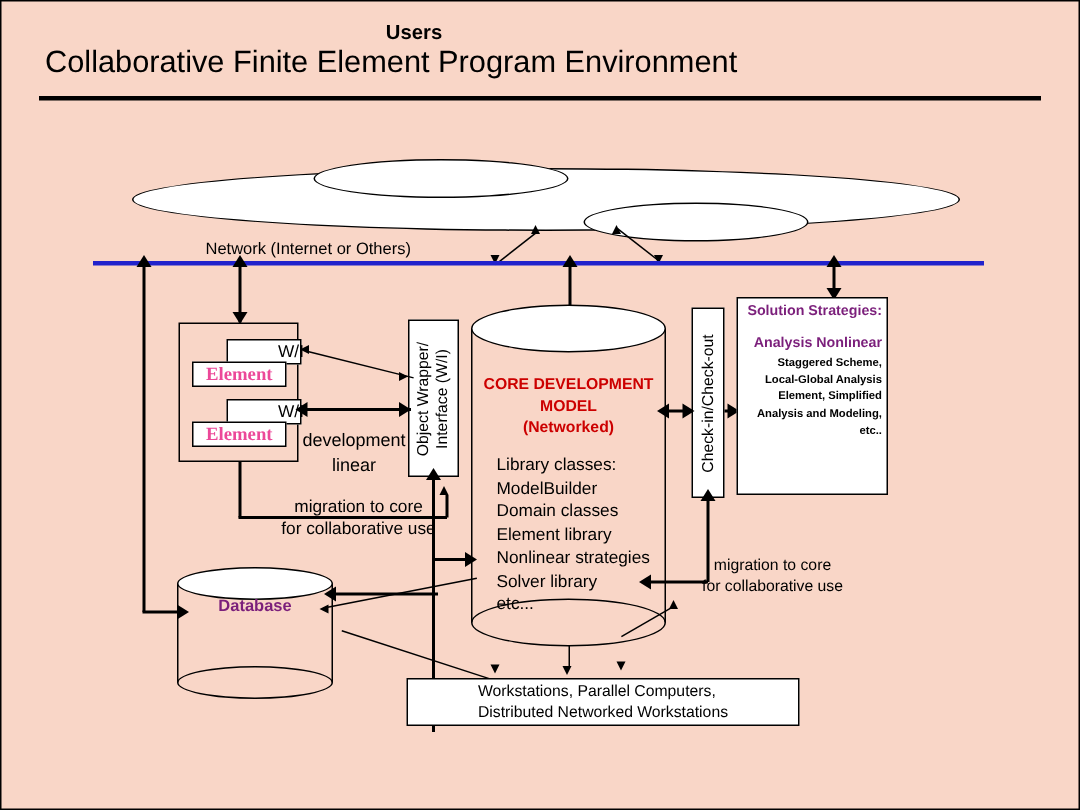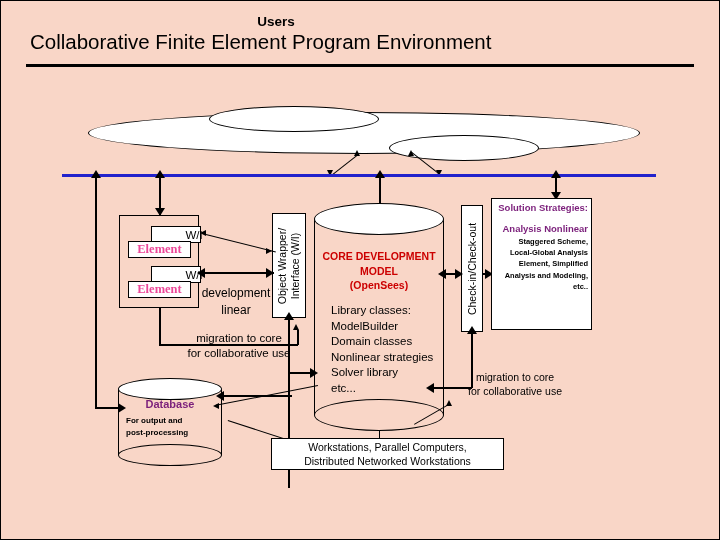--- a/index.html
+++ b/index.html
@@ -419,30 +419,30 @@
     text-align: left;
     font-size: 8px;
     font-weight: bold;
     color: #000;
     line-height: 12px;
   }
   
   #workstations-box {
     position: absolute;
     left: 271px;
-    top: 438px;
-    width: 233px;
+    top: 452px;
+    width: 262px;
     height: 32px;
     background: #ffffff;
     border: 1.4px solid #000;
     box-sizing: border-box;
     display: flex;
     align-items: center;
     justify-content: center;
-    text-align: center;
+    text-align: left;
     font-size: 10.5px;
     color: #000;
     line-height: 14px;
   }
 </style>
 </head>
 <body>
 
 <div id="slide">
 
@@ -456,20 +456,21 @@
 
   <div class="diag" style="left:330px; top:176px; width:34px; transform:rotate(-38deg);"></div>
   <div class="arrow small-up" style="left:354px; top:150px;"></div>
   <div class="arrow small-down" style="left:327px; top:170px;"></div>
 
   <div class="diag" style="left:412px; top:152px; width:34px; transform:rotate(38deg);"></div>
   <div class="arrow small-up" style="left:408px; top:150px;"></div>
   <div class="arrow small-down" style="left:436px; top:170px;"></div>
 
   <div id="network-line"></div>
+  <div id="network-label">Network (Internet or Others)</div>
 
   <div class="vline thick" style="left:95px; top:178px; height:230px;"></div>
   <div class="arrow up" style="left:91px; top:170px;"></div>
   <div class="hline thick" style="left:95px; top:407px; width:27px;"></div>
   <div class="arrow right" style="left:118px; top:403px;"></div>
 
   <div class="vline" style="left:159px; top:178px; height:37px;"></div>
   <div class="arrow up" style="left:155px; top:170px;"></div>
   <div class="arrow down" style="left:155px; top:208px;"></div>
 
@@ -519,26 +520,27 @@
   </div>
 
   <div id="core-cyl">
     <div class="body"></div>
     <div class="top-ellipse"></div>
     <div class="bot-ellipse"></div>
   </div>
   <div id="core-title">
     <span>CORE DEVELOPMENT</span><br>
     <span>MODEL</span><br>
-    <span>(OpenSees)</span>
+    <span>(Networked)</span>
   </div>
   <div id="core-list">
     <div>Library classes:</div>
     <div>ModelBuilder</div>
     <div>Domain classes</div>
+    <div>Element library</div>
     <div>Nonlinear strategies</div>
     <div>Solver library</div>
     <div>etc...</div>
   </div>
 
   <div class="vline thick" style="left:288px; top:318px; height:170px;"></div>
   <div class="arrow up" style="left:284px; top:312px;"></div>
 
   <div class="hline" style="left:288px; top:372px; width:28px;"></div>
   <div class="arrow right" style="left:310px; top:368px;"></div>
@@ -576,24 +578,20 @@
   <div class="vline thick" style="left:298px; top:348px; height:0px;"></div>
   <div class="hline thick" style="left:222px; top:395px; width:70px;"></div>
   <div class="arrow left" style="left:216px; top:391px;"></div>
 
   <div id="db-cyl">
     <div class="body"></div>
     <div class="top-ellipse"></div>
     <div class="bot-ellipse"></div>
   </div>
   <div id="db-title">Database</div>
-  <div id="db-sub">
-    <span>For output and</span><br>
-    <span>post-processing</span>
-  </div>
 
   <div class="diag" style="left:228px; top:420px; width:106px; transform:rotate(18deg);"></div>
   <div class="arrow small-down" style="left:327px; top:443px;"></div>
 
   <div class="vline thin" style="left:379px; top:430px; height:16px;"></div>
   <div class="arrow small-down" style="left:375px; top:444px;"></div>
 
   <div class="diag" style="left:414px; top:424px; width:40px; transform:rotate(-30deg);"></div>
   <div class="arrow small-up" style="left:446px; top:400px;"></div>
   <div class="arrow small-down" style="left:411px; top:441px;"></div>

